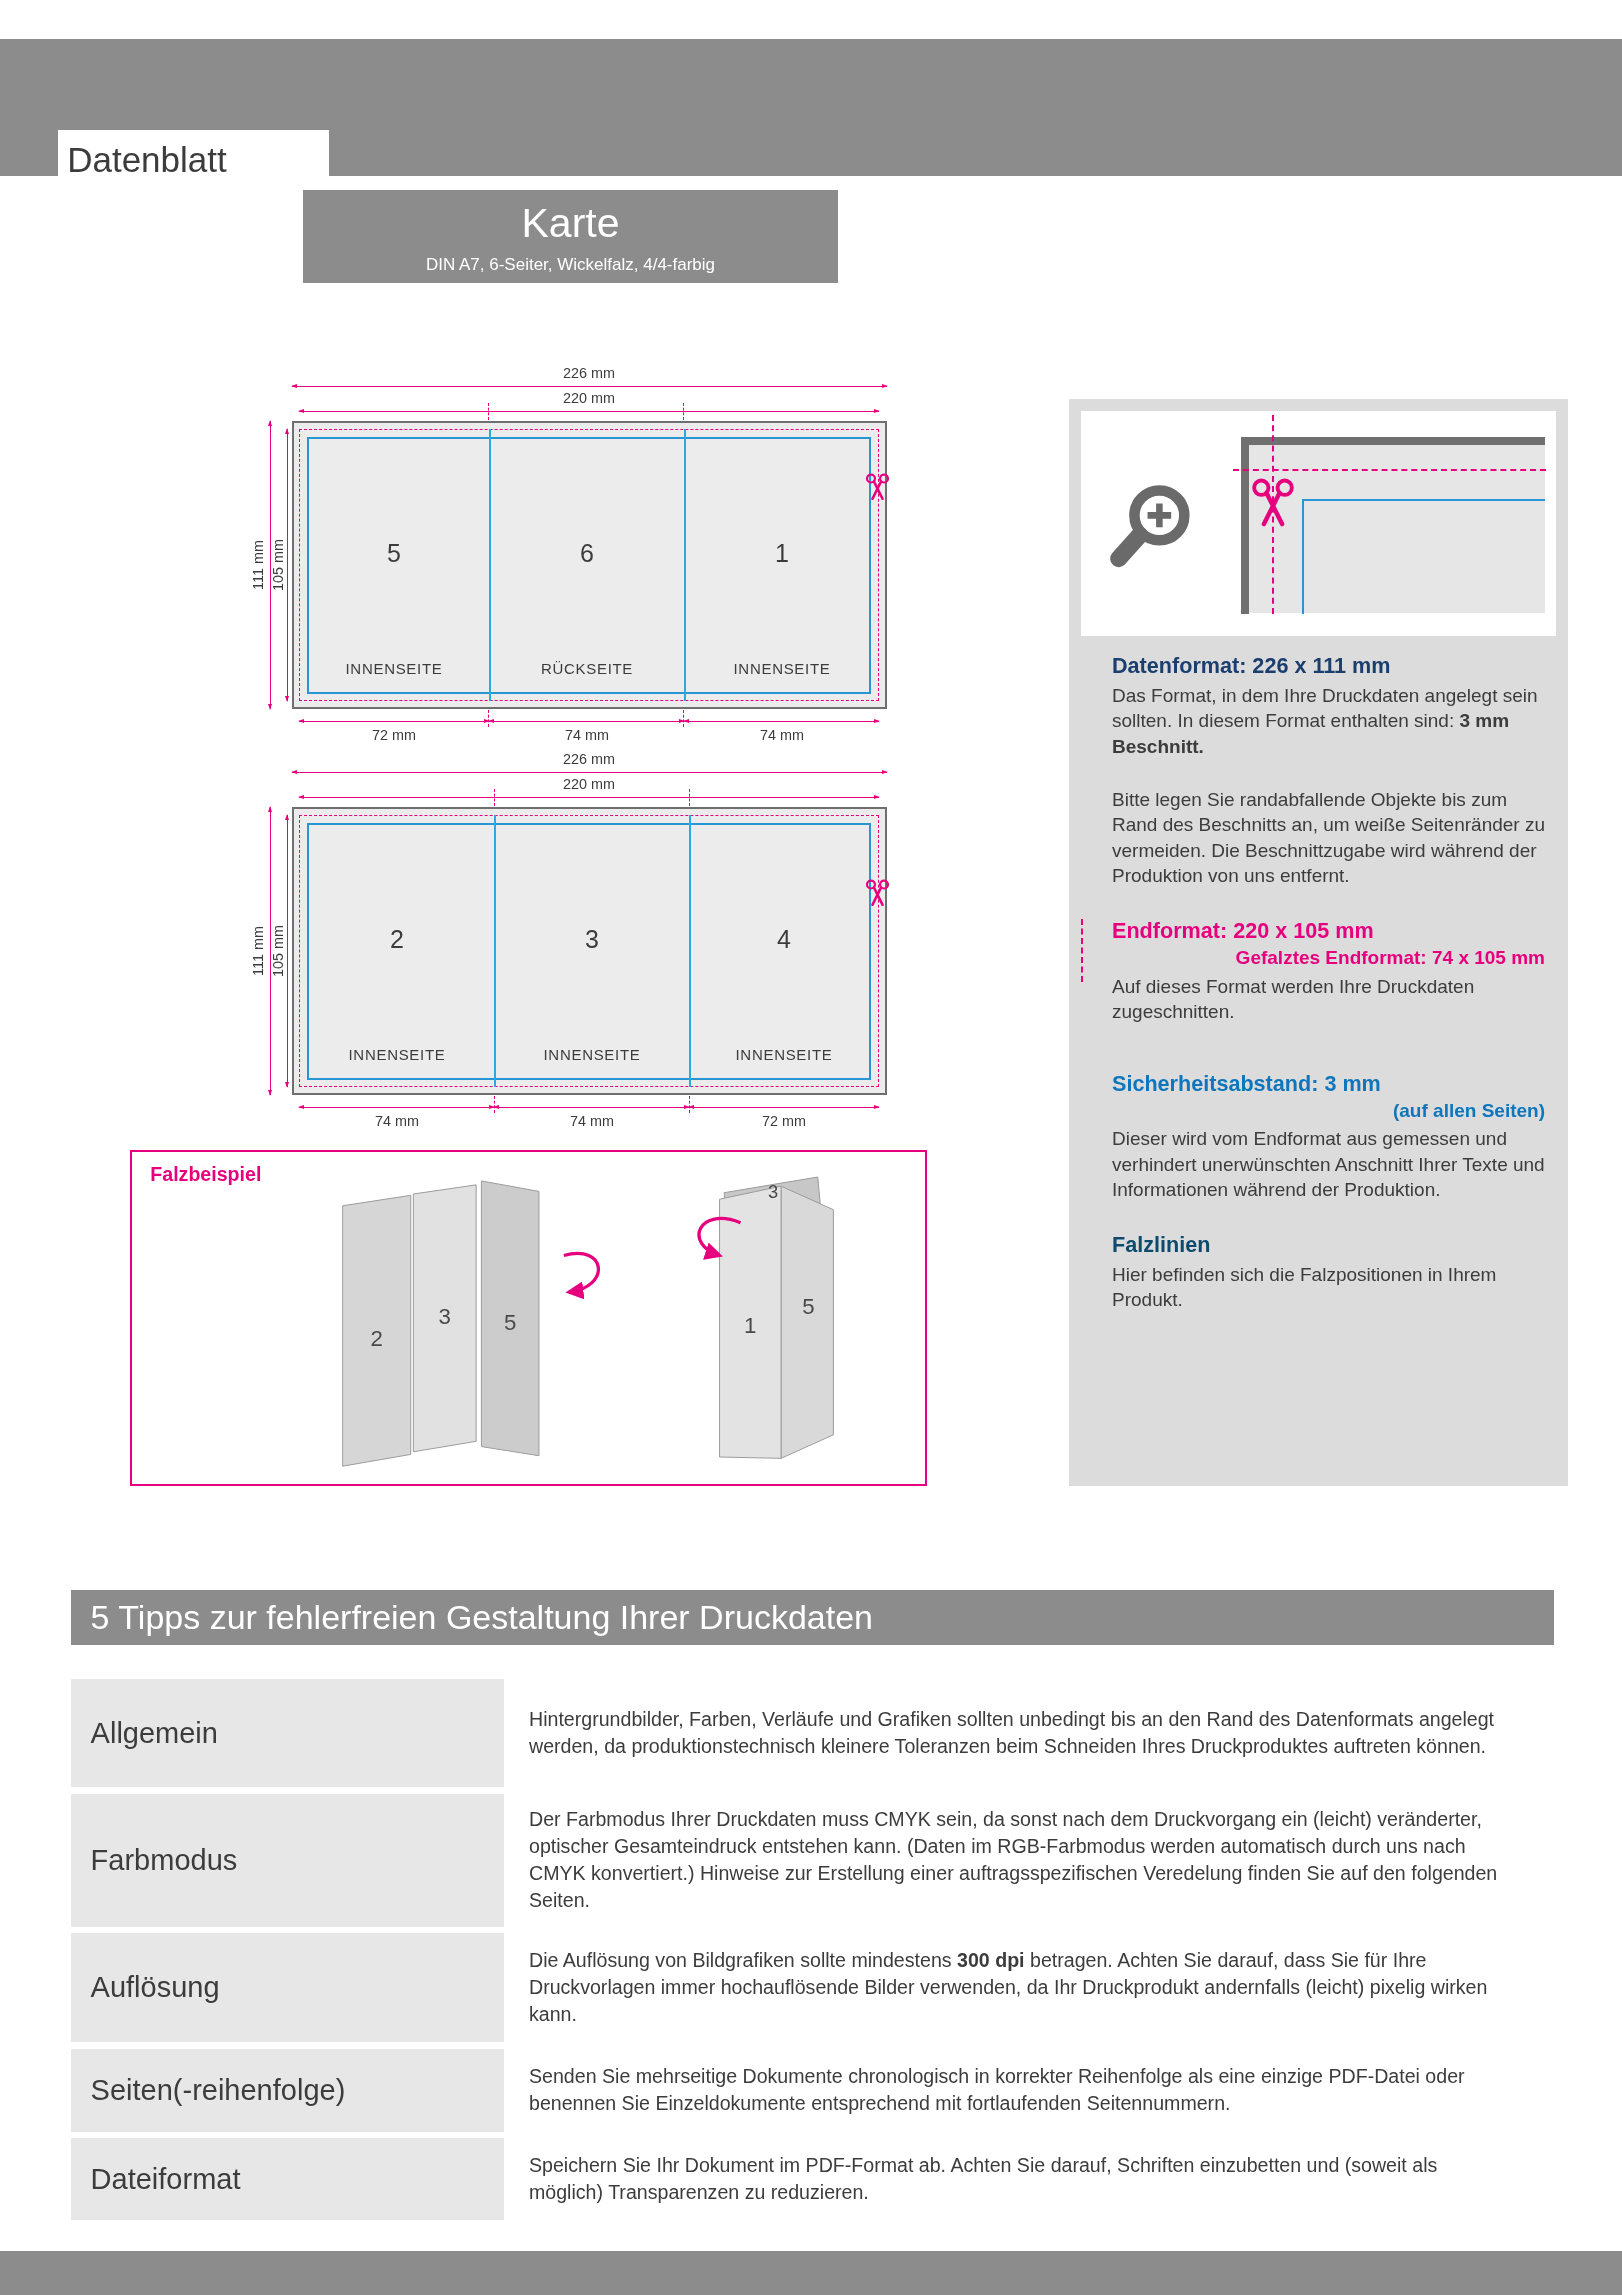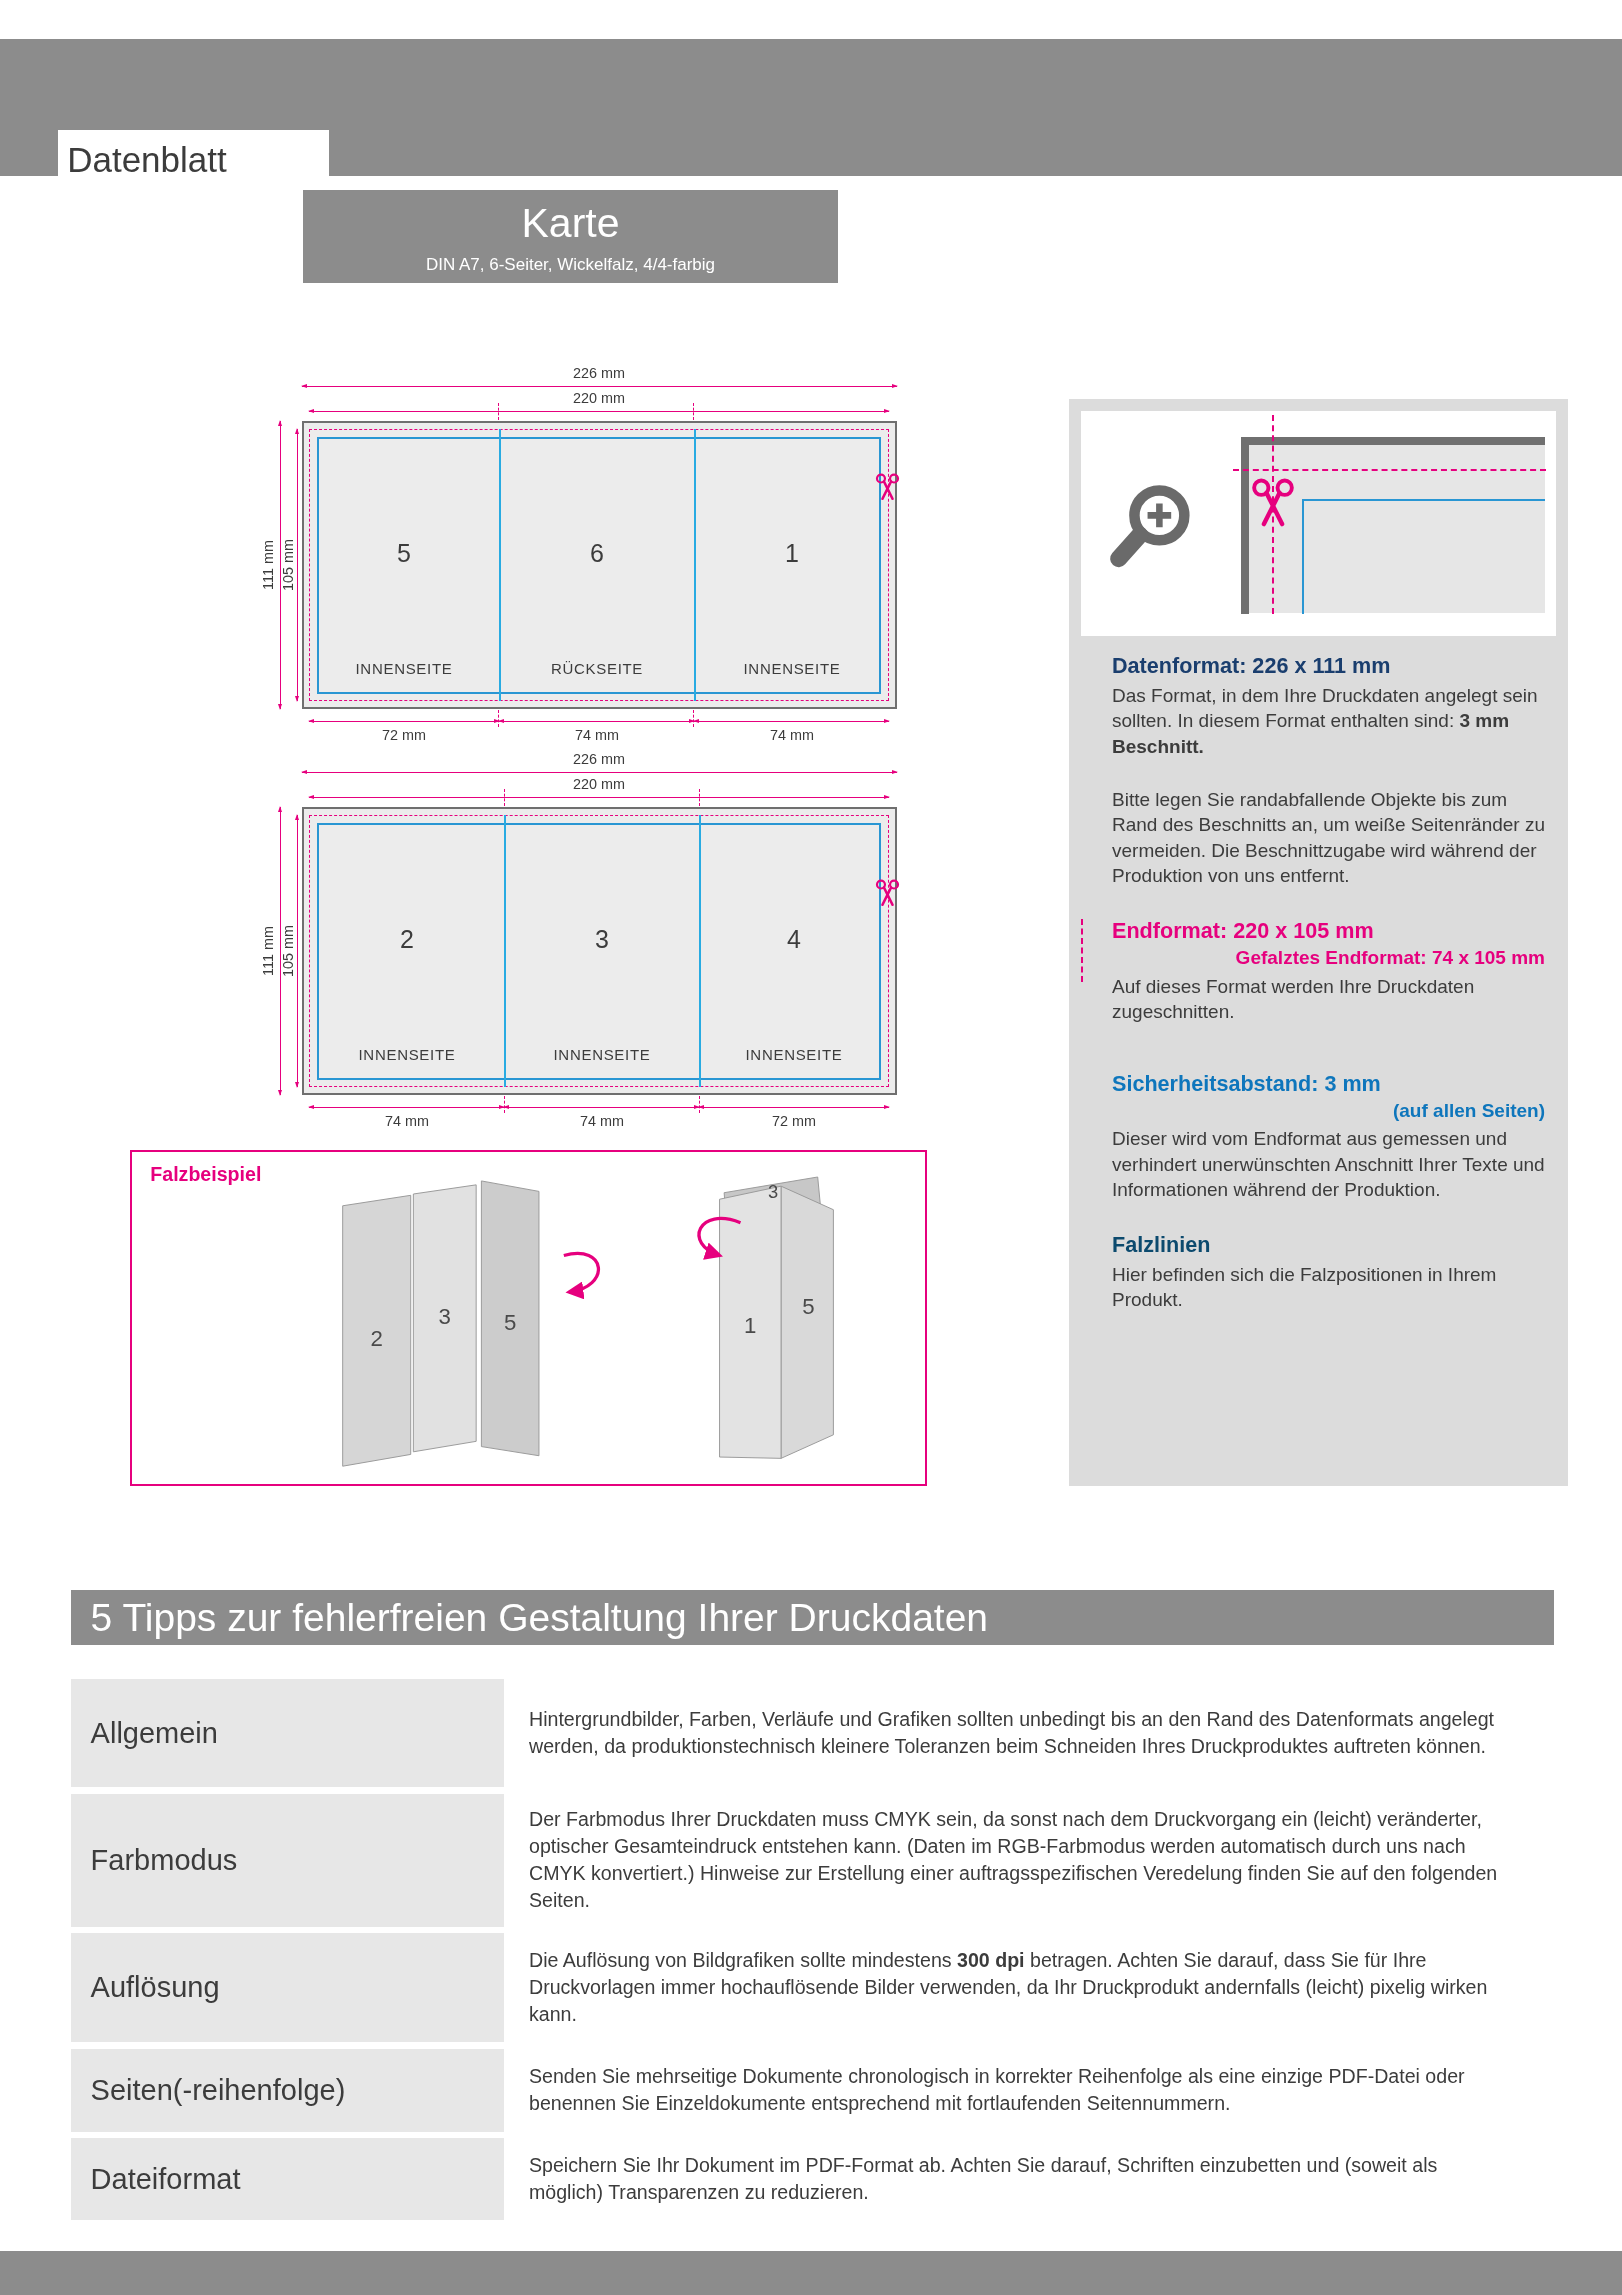--- a/index.html
+++ b/index.html
@@ -11,21 +11,21 @@
   
   .top-band{position:absolute;left:0;top:39px;width:1623px;height:137px;background:#8c8c8c;}
   .bottom-band{position:absolute;left:0;top:2251px;width:1623px;height:44px;background:#8c8c8c;}
   .datenblatt-box{position:absolute;left:58px;top:130px;width:271px;height:60px;background:#ffffff;z-index:2;display:flex;align-items:center;}
   .datenblatt-box span{font-size:35px;color:#3c3c3c;padding-left:9.2px;}
   .product-header{position:absolute;left:303px;top:190px;width:535px;height:93px;background:#8c8c8c;z-index:2;text-align:center;}
   .product-title{font-size:41px;color:#ffffff;line-height:51px;padding-top:7.9px;}
   .product-subtitle{font-size:17px;color:#ffffff;line-height:31px;}
 
   
-  .diagram{position:absolute;left:259px;width:654px;height:393px;}
+  .diagram{position:absolute;left:249px;width:654px;height:393px;}
   #diagram1{top:364px;}
   #diagram2{top:750px;}
   .dim-label{position:absolute;transform:translateX(-50%);font-size:14.4px;line-height:17px;color:#3c3c3c;white-space:nowrap;}
   .dim-label.v{transform:translate(-50%,-50%) rotate(-90deg);}
   .dim-h{position:absolute;height:0;border-top:1.3px solid #e6007e;}
   .dim-h::before{content:"";position:absolute;left:-0.7px;top:-3.3px;border:2.6px solid transparent;border-left:0;border-right:6.5px solid #e6007e;}
   .dim-h::after{content:"";position:absolute;right:-0.7px;top:-3.3px;border:2.6px solid transparent;border-right:0;border-left:6.5px solid #e6007e;}
   .dim-v{position:absolute;width:0;border-left:1.3px solid #e6007e;}
   .dim-v::before{content:"";position:absolute;top:-0.7px;left:-3.3px;border:2.6px solid transparent;border-top:0;border-bottom:6.5px solid #e6007e;}
   .dim-v::after{content:"";position:absolute;bottom:-0.7px;left:-3.3px;border:2.6px solid transparent;border-bottom:0;border-top:6.5px solid #e6007e;}
@@ -62,21 +62,21 @@
   .sb-h.magenta{color:#e6007e;}
   .sb-h.blue{color:#0e76bc;margin-top:44px;}
   .sb-h.cyan{color:#0c4a6e;}
   .sb-sub{font-size:19px;line-height:26px;font-weight:bold;text-align:right;}
   .sb-sub.magenta{color:#e6007e;}
   .sb-sub.blue{color:#0e76bc;}
   .ef-marker{position:absolute;left:-31px;top:2.6px;height:63px;width:0;border-left:2px dashed #e6007e;}
 
   
   .tips-header{position:absolute;left:71px;top:1590px;width:1483px;height:55px;background:#8c8c8c;display:flex;align-items:center;}
-  .tips-header span{color:#ffffff;font-size:39px;padding-left:19.6px;}
+  .tips-header span{color:#ffffff;font-size:34px;padding-left:19.6px;}
   .tips-rows{position:absolute;left:71px;top:1679px;width:1483px;display:flex;flex-direction:column;gap:6.5px;}
   .tip-row{display:flex;}
   .tip-label{width:433px;background:#e7e7e7;display:flex;align-items:center;flex-shrink:0;}
   .tip-label span{font-size:29px;color:#3c3c3c;padding-left:19.6px;}
   .tip-body{flex:1;display:flex;align-items:center;}
   .tip-body p{margin:0;padding:0 39px 0 25px;font-size:19.6px;line-height:27px;color:#3c3c3c;}
 </style>
 </head>
 <body>
 

